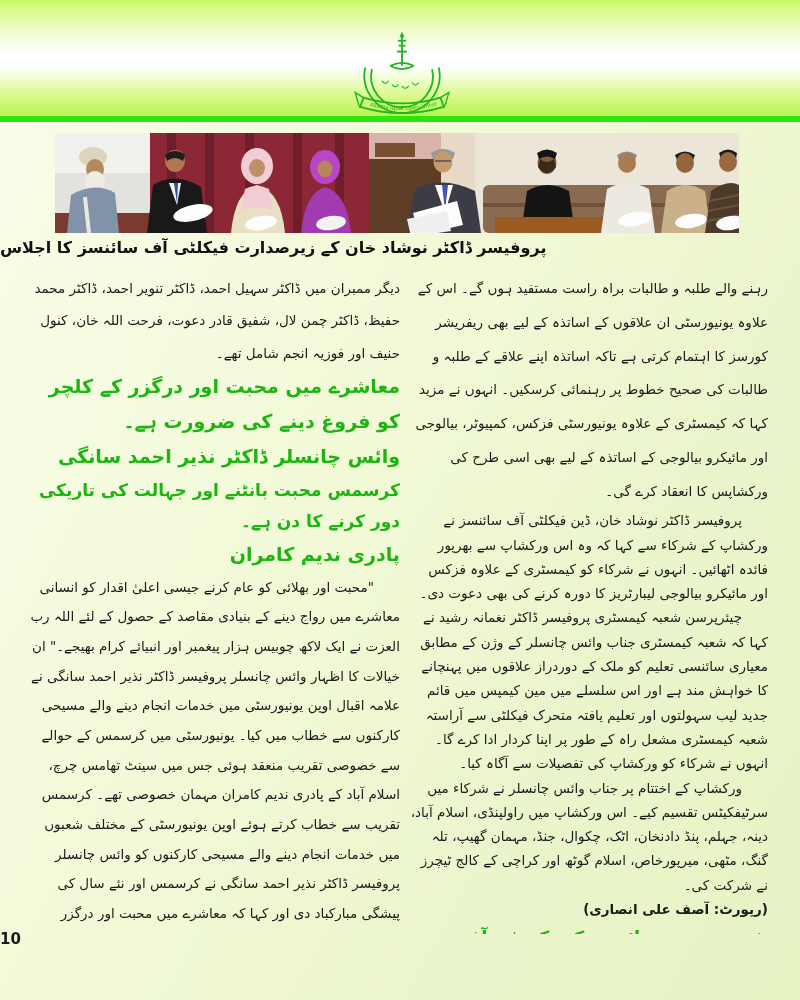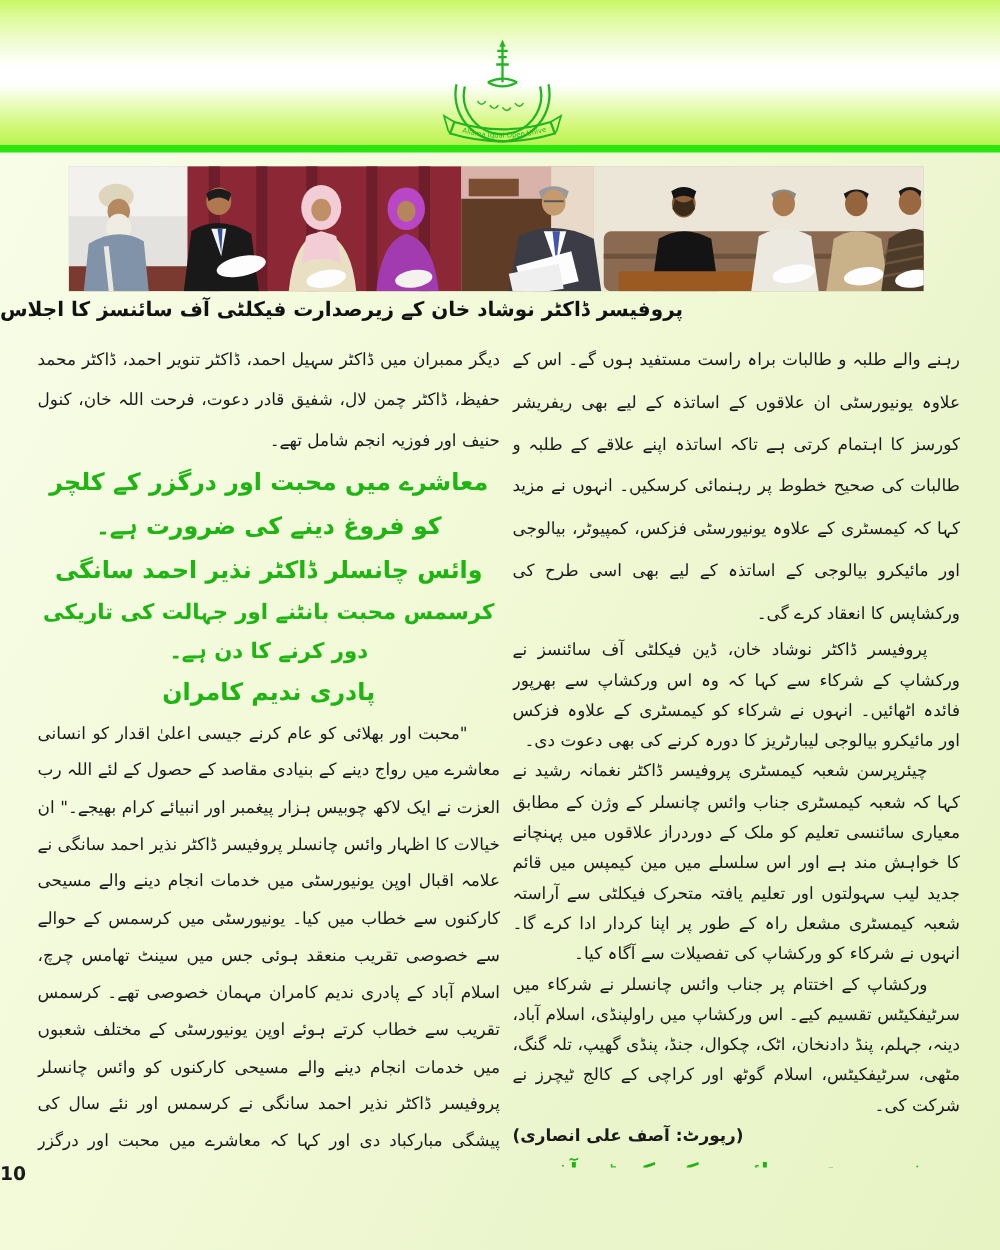--- a/index.html
+++ b/index.html
@@ -16,21 +16,21 @@
   .photo{position:absolute;left:55px;top:133px;width:684px;height:100px;background:#cfc9bd;}
   .photo svg{display:block;width:100%;height:100%;}
   
   .caption{position:absolute;left:0;top:238px;width:800px;text-align:left;
            direction:rtl;font-size:16px;font-weight:bold;color:#121212;letter-spacing:.2px;}
   
   .col{position:absolute;top:272px;height:662px;overflow:hidden;direction:rtl;
        text-align:justify;color:#1b1b1b;font-size:13.5px;}
   .col-right{right:32px;width:358px;}
   .col-left{left:30px;width:370px;}
-  .col p{margin:0;}
+  .col p{margin:0;text-align:right;}
   .lead{line-height:2.5;}
   .tight{line-height:1.8;}
   .indent{text-indent:26px;}
   .byline{direction:rtl;text-align:left;line-height:1.8;margin-top:10px;font-weight:bold;}
   .green-head{color:#1eb512;font-weight:bold;text-align:center;line-height:1.85;margin:10px 0 4px;}
   .gh-large{font-size:19px;}
   .gh-mid{font-size:17px;}
   .gh-small{font-size:19px;margin:2px 0 6px;}
   .section-head{font-size:18px;margin:14px 0 8px;}
   .body-left{line-height:2.2;}
@@ -150,21 +150,21 @@
       <ellipse cx="676" cy="90" rx="15" ry="7" fill="#fdfdfd" transform="rotate(-8 676 90)"></ellipse>
     </svg>
   </div>
 
   <div class="caption">پروفیسر ڈاکٹر نوشاد خان کے زیرصدارت فیکلٹی آف سائنسز کا اجلاس</div>
 
   <div class="col col-right">
     <p class="lead">رہنے والے طلبہ و طالبات براہ راست مستفید ہوں گے۔ اس کے علاوہ یونیورسٹی ان علاقوں کے اساتذہ کے لیے بھی ریفریشر کورسز کا اہتمام کرتی ہے تاکہ اساتذہ اپنے علاقے کے طلبہ و طالبات کی صحیح خطوط پر رہنمائی کرسکیں۔ انہوں نے مزید کہا کہ کیمسٹری کے علاوہ یونیورسٹی فزکس، کمپیوٹر، بیالوجی اور مائیکرو بیالوجی کے اساتذہ کے لیے بھی اسی طرح کی ورکشاپس کا انعقاد کرے گی۔</p>
     <p class="tight indent">پروفیسر ڈاکٹر نوشاد خان، ڈین فیکلٹی آف سائنسز نے ورکشاپ کے شرکاء سے کہا کہ وہ اس ورکشاپ سے بھرپور فائدہ اٹھائیں۔ انہوں نے شرکاء کو کیمسٹری کے علاوہ فزکس اور مائیکرو بیالوجی لیبارٹریز کا دورہ کرنے کی بھی دعوت دی۔</p>
     <p class="tight indent">چیئرپرسن شعبہ کیمسٹری پروفیسر ڈاکٹر نغمانہ رشید نے کہا کہ شعبہ کیمسٹری جناب وائس چانسلر کے وژن کے مطابق معیاری سائنسی تعلیم کو ملک کے دوردراز علاقوں میں پہنچانے کا خواہش مند ہے اور اس سلسلے میں مین کیمپس میں قائم جدید لیب سہولتوں اور تعلیم یافتہ متحرک فیکلٹی سے آراستہ شعبہ کیمسٹری مشعل راہ کے طور پر اپنا کردار ادا کرے گا۔ انہوں نے شرکاء کو ورکشاپ کی تفصیلات سے آگاہ کیا۔</p>
-    <p class="tight indent">ورکشاپ کے اختتام پر جناب وائس چانسلر نے شرکاء میں سرٹیفکیٹس تقسیم کیے۔ اس ورکشاپ میں راولپنڈی، اسلام آباد، دینہ، جہلم، پنڈ دادنخان، اٹک، چکوال، جنڈ، پنڈی گھیپ، تلہ گنگ، مٹھی، سرٹیفکیٹس، اسلام گوٹھ اور کراچی کے کالج ٹیچرز نے شرکت کی۔</p>
+    <p class="tight indent">ورکشاپ کے اختتام پر جناب وائس چانسلر نے شرکاء میں سرٹیفکیٹس تقسیم کیے۔ اس ورکشاپ میں راولپنڈی، اسلام آباد، دینہ، جہلم، پنڈ دادنخان، اٹک، چکوال، جنڈ، مہمان گھیپ، تلہ گنگ، مٹھی، میرپورخاص، اسلام گوٹھ اور کراچی کے کالج ٹیچرز نے شرکت کی۔</p>
     <p class="byline">(رپورٹ: آصف علی انصاری)</p>
     <p class="green-head section-head">شعبہ زرعی سائنسز کی کمیٹی آف کورسز کا اجلاس</p>
 
   </div>
 
   <div class="col col-left">
     <p class="left-lead">دیگر ممبران میں ڈاکٹر سہیل احمد، ڈاکٹر تنویر احمد، ڈاکٹر محمد حفیظ، ڈاکٹر چمن لال، شفیق قادر دعوت، فرحت اللہ خان، کنول حنیف اور فوزیہ انجم شامل تھے۔</p>
     <p class="green-head gh-large">معاشرے میں محبت اور درگزر کے کلچر کو فروغ دینے کی ضرورت ہے۔</p>
     <p class="green-head gh-small">وائس چانسلر ڈاکٹر نذیر احمد سانگی</p>
     <p class="green-head gh-mid">کرسمس محبت بانٹنے اور جہالت کی تاریکی دور کرنے کا دن ہے۔</p>

